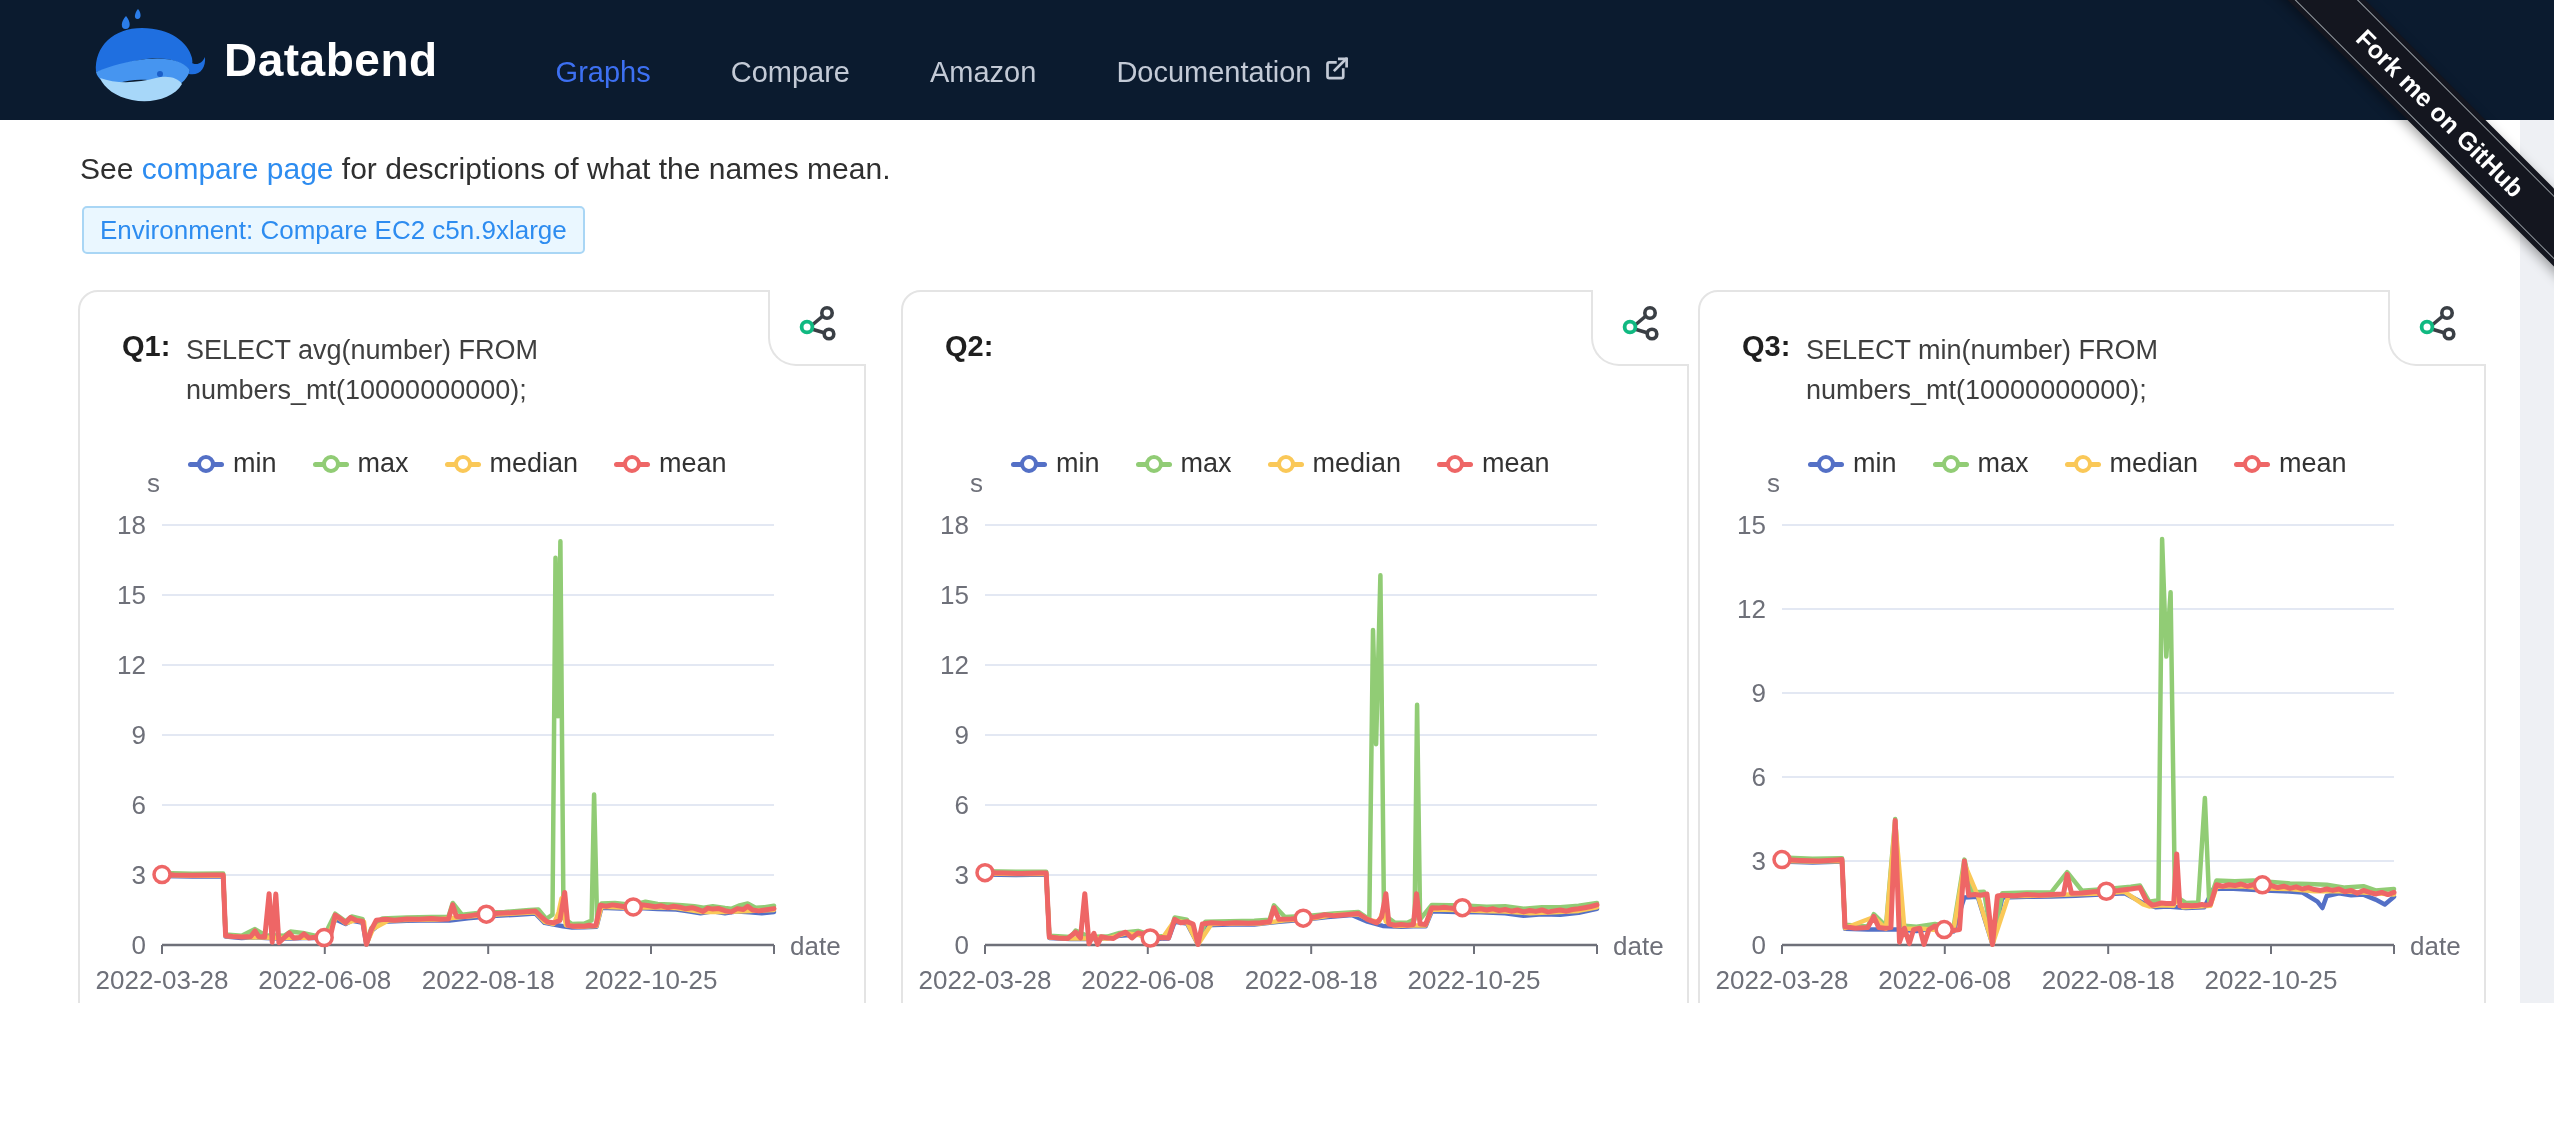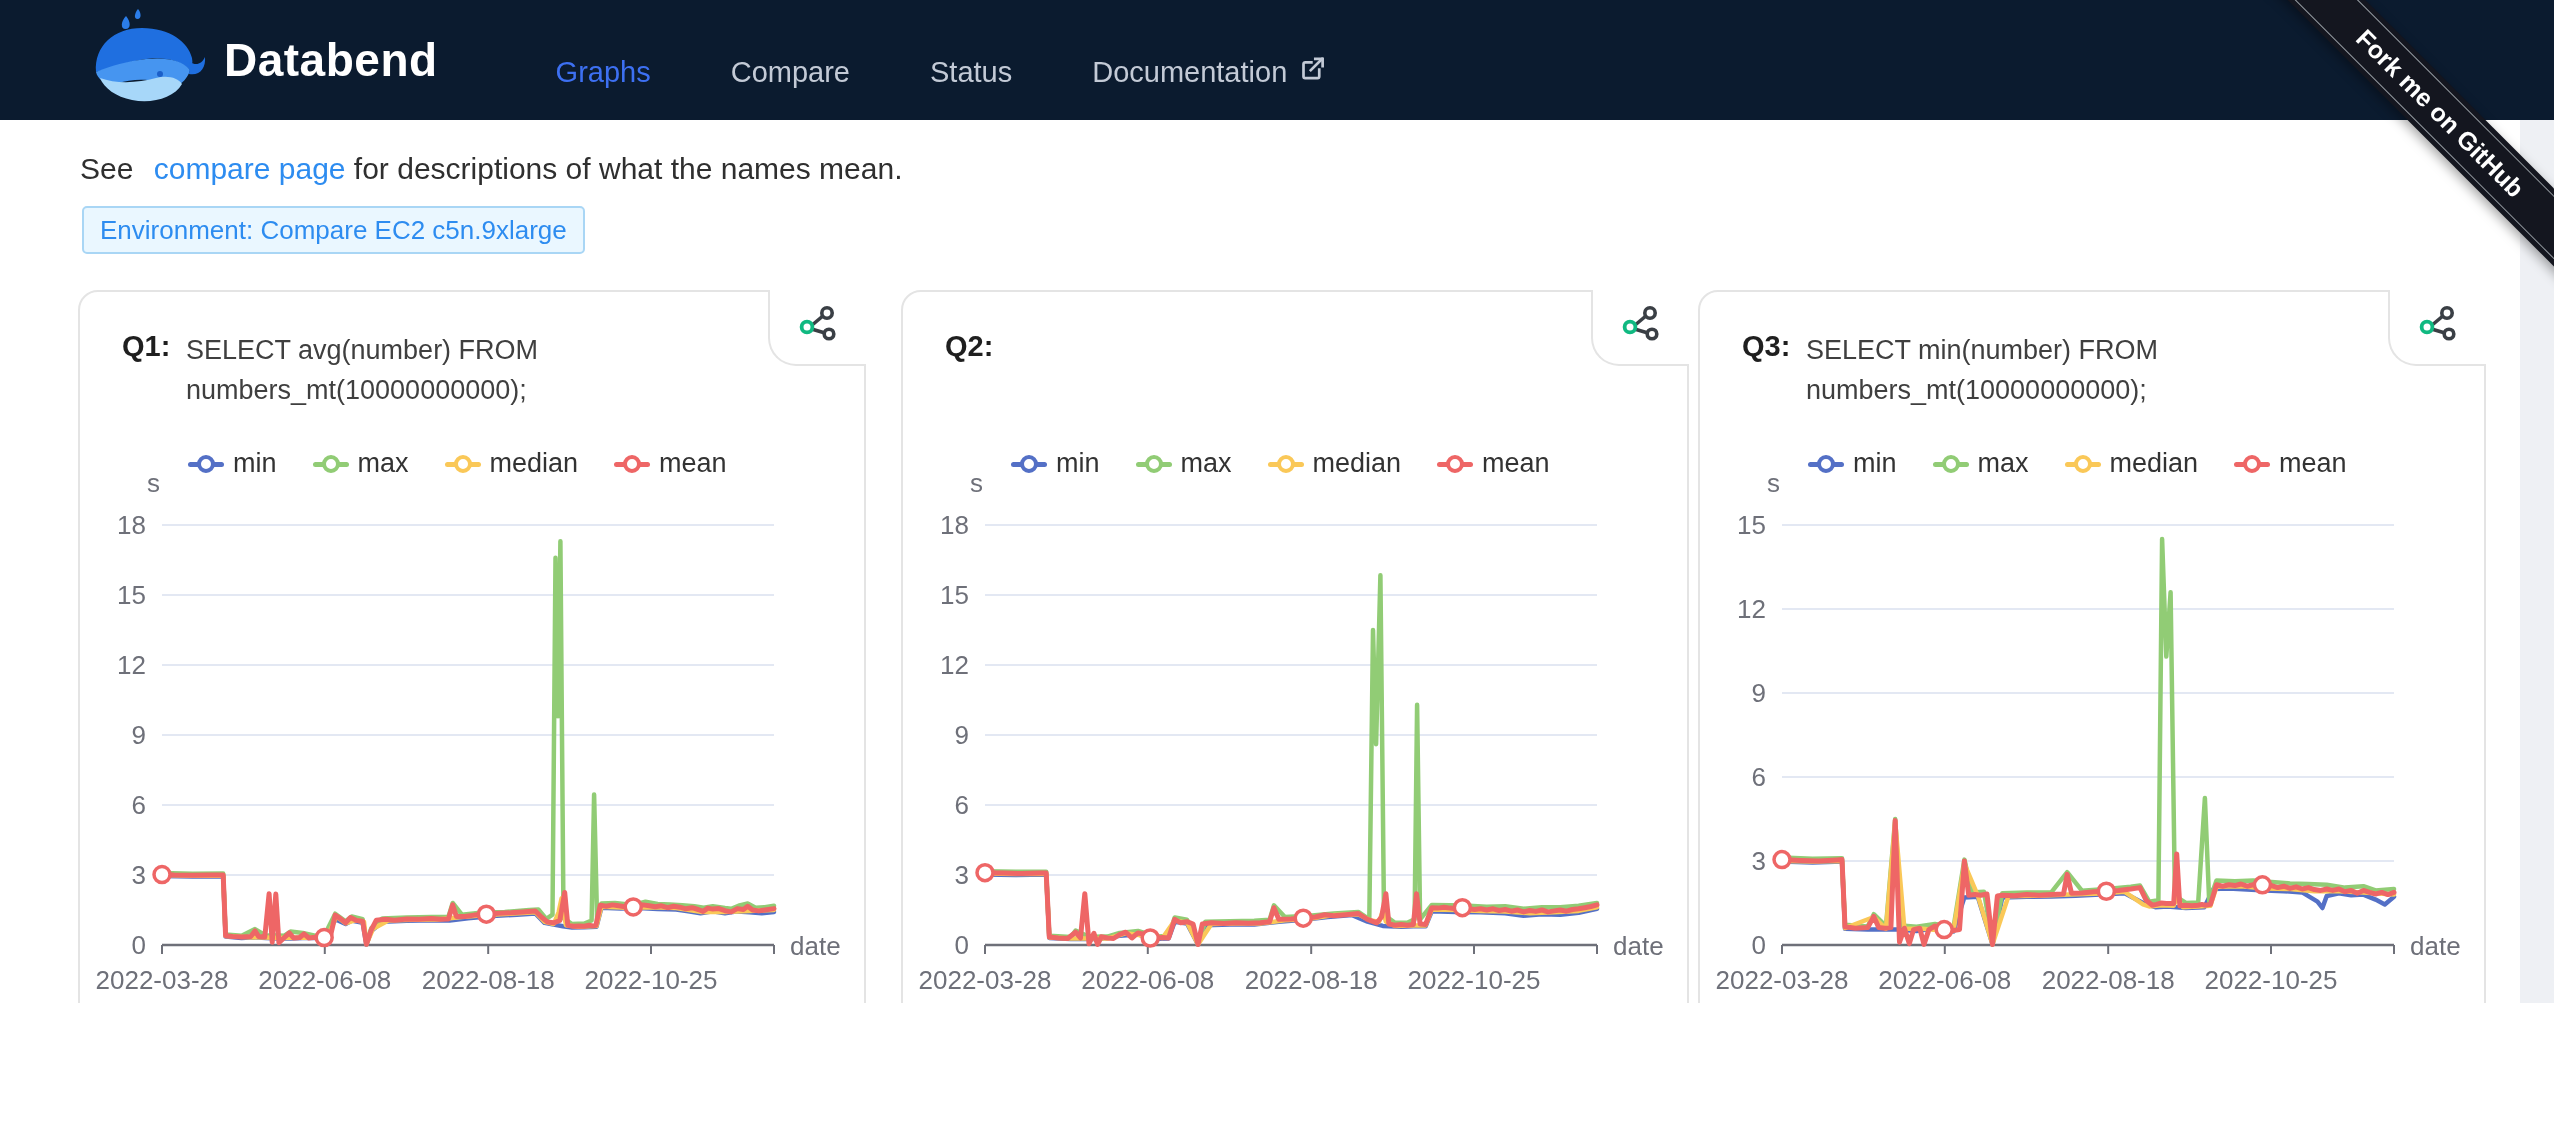--- a/index.html
+++ b/index.html
@@ -15,21 +15,21 @@
   .nav-link.active{color:#3d70f2;}
   
   .ribbon-wrap{position:absolute;top:0;right:0;width:330px;height:330px;overflow:hidden;z-index:20;}
   .ribbon{position:absolute;top:86px;right:-121px;width:470px;transform:rotate(45deg);
           background:#14161f;padding:5px 0;text-align:center;box-shadow:0 4px 12px rgba(0,0,0,.35);cursor:pointer;}
   .ribbon .inner{border-top:1px solid #9aa0a6;border-bottom:1px solid #9aa0a6;padding:7px 0;
           color:#fff;font-size:25px;font-weight:bold;}
   .right-strip{position:absolute;top:120px;right:0;width:34px;height:1020px;background:#eef0f4;z-index:1;}
   
   .intro{position:absolute;left:80px;top:152px;font-size:30px;color:#2f2f2f;}
-  .intro a{color:#2d8cf0;text-decoration:none;cursor:pointer;margin-left:12px;}
+  .intro a{color:#2d8cf0;text-decoration:none;cursor:pointer;}
   .env-badge{position:absolute;left:82px;top:206px;height:44px;line-height:44px;font-size:26px;
              color:#2d8cf0;background:#eaf7ff;border:2px solid #a9d6f5;border-radius:5px;padding:0 16px;}
   
   .card{position:absolute;top:290px;width:788px;height:838px;background:#fff;
         border:2px solid #e4e4e4;border-radius:20px;box-sizing:border-box;z-index:2;}
   .card.c1{left:78px;} .card.c2{left:901px;padding-left:40px;} .card.c3{left:1698px;}
   .share-tab{position:absolute;top:-2px;right:-2px;width:96px;height:74px;background:#fff;
              border-left:2px solid #e4e4e4;border-bottom:2px solid #e4e4e4;
              border-bottom-left-radius:28px;border-top-right-radius:12px;
              display:flex;align-items:center;justify-content:center;cursor:pointer;}
@@ -62,21 +62,21 @@
           <path d="M10 70 C26 76 48 75 66 70 C78 67 88 70 92 76 C84 90 62 96 42 92 C26 89 14 80 10 70 Z" fill="#a7d7f9"></path>
           <path d="M100 54 C106 58 112 56 115 49 C116 60 110 68 99 66 Z" fill="#1f6fe0"></path>
           <circle cx="70" cy="66" r="3" fill="#1b5fc9"></circle>
         </svg>
       </span>
       <span class="brand-name">Databend</span>
     </div>
     <div class="nav-links">
       <a class="nav-link active">Graphs</a>
       <a class="nav-link">Compare</a>
-      <a class="nav-link">Status</a>
+      <a class="nav-link">Amazon</a>
       <a class="nav-link">
         <span>Documentation</span>
         <span>
           <svg width="27" height="27" viewBox="0 0 24 24" fill="none" stroke="#c3cad6" stroke-width="2.4" stroke-linecap="square">
             <path d="M18 13v6a1.5 1.5 0 0 1-1.5 1.5h-11A1.5 1.5 0 0 1 4 19V8a1.5 1.5 0 0 1 1.5-1.5H11"></path>
             <path d="M14.5 3.5H21V10"></path>
             <path d="M10.5 13.5L20.5 3.5"></path>
           </svg>
         </span>
       </a>

